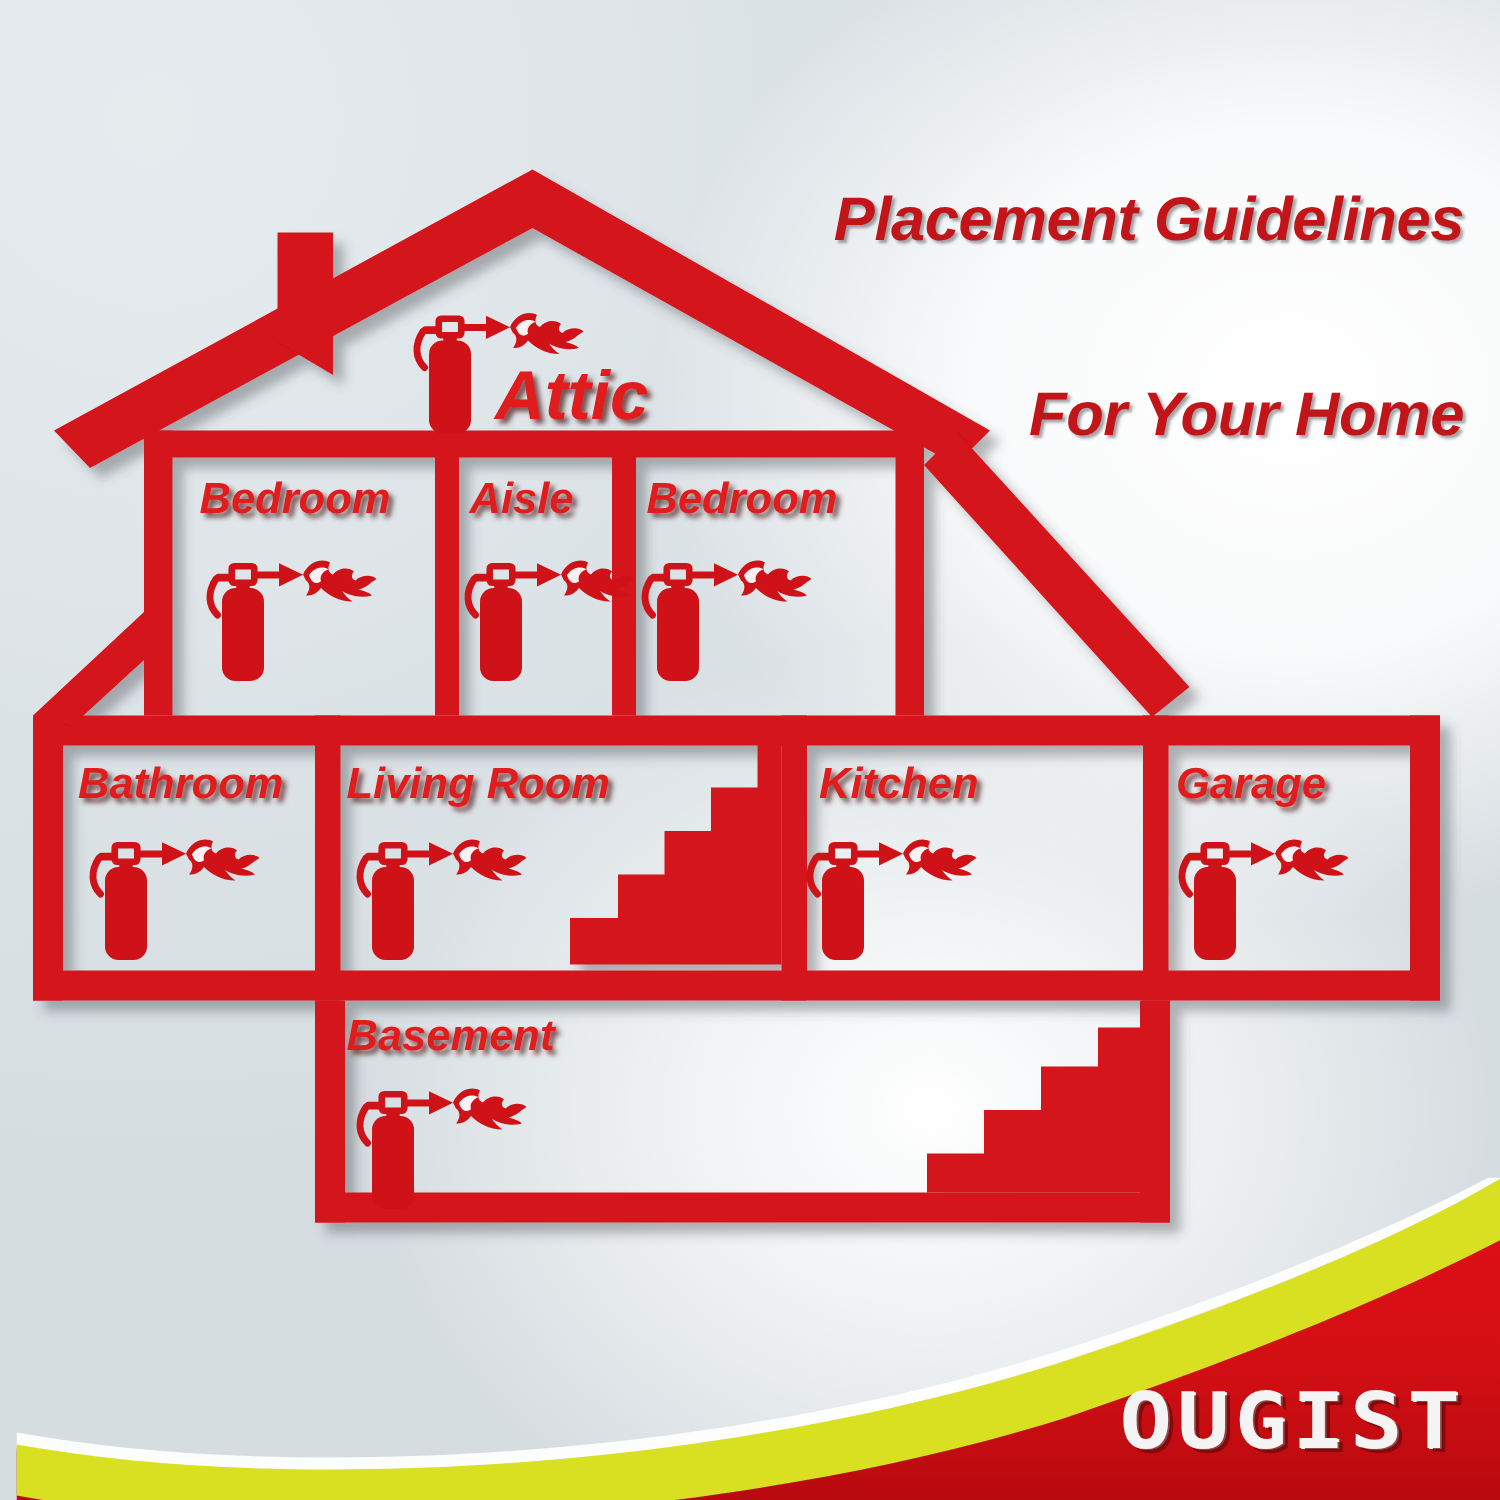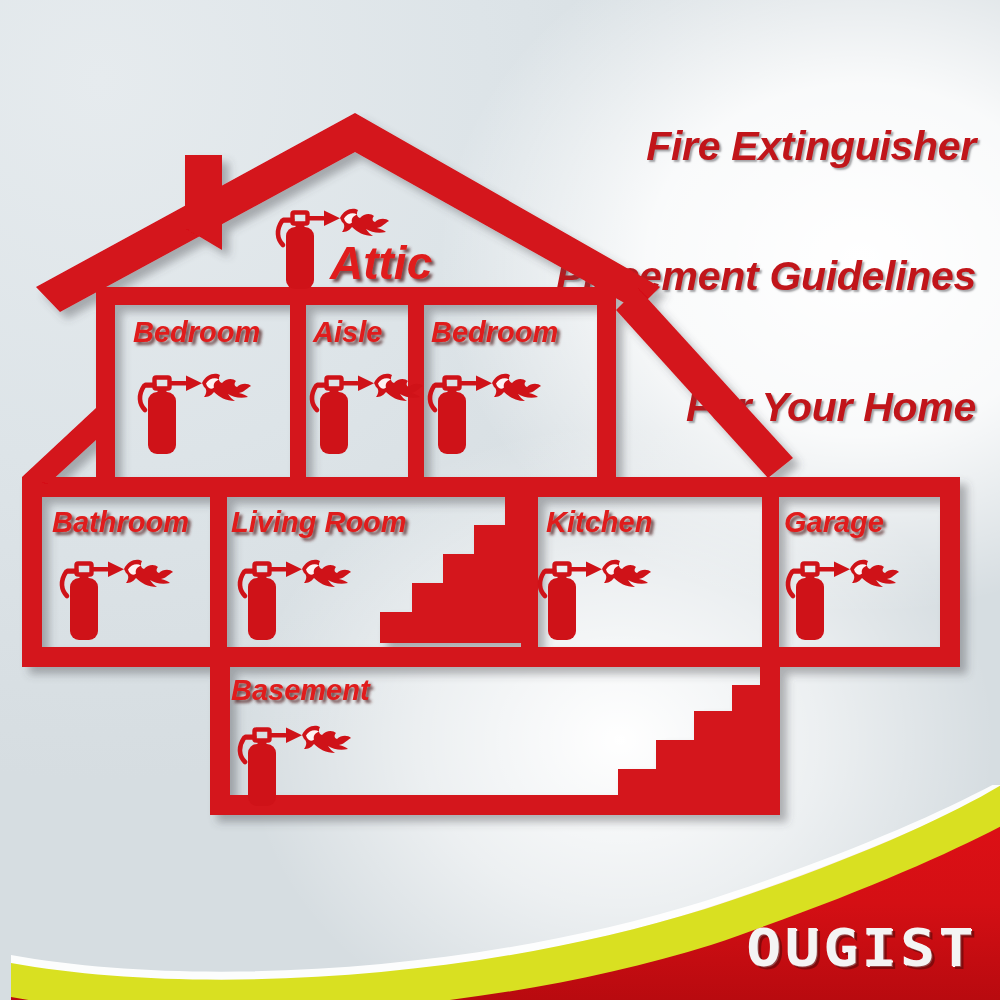--- a/index.html
+++ b/index.html
@@ -43,21 +43,20 @@
     transform:scaleX(1.12);
     transform-origin:right bottom;
   }
 </style>
 </head>
 <body>
 
 <div id="stage">
 
   <div id="title">
-    <span class="tline">Fire Extinguisher</span>
     <span class="tline">Placement Guidelines</span>
     <span class="tline">For Your Home</span>
   </div>
 
   <svg id="house" viewBox="0 0 1000 1000">
     <defs>
       <filter id="dropsh" x="-30%" y="-30%" width="180%" height="180%">
         <feDropShadow dx="7" dy="7" stdDeviation="4" flood-color="#4a4a50" flood-opacity="0.40"></feDropShadow>
       </filter>
       <filter id="dropsh-sm" x="-40%" y="-40%" width="200%" height="200%">

